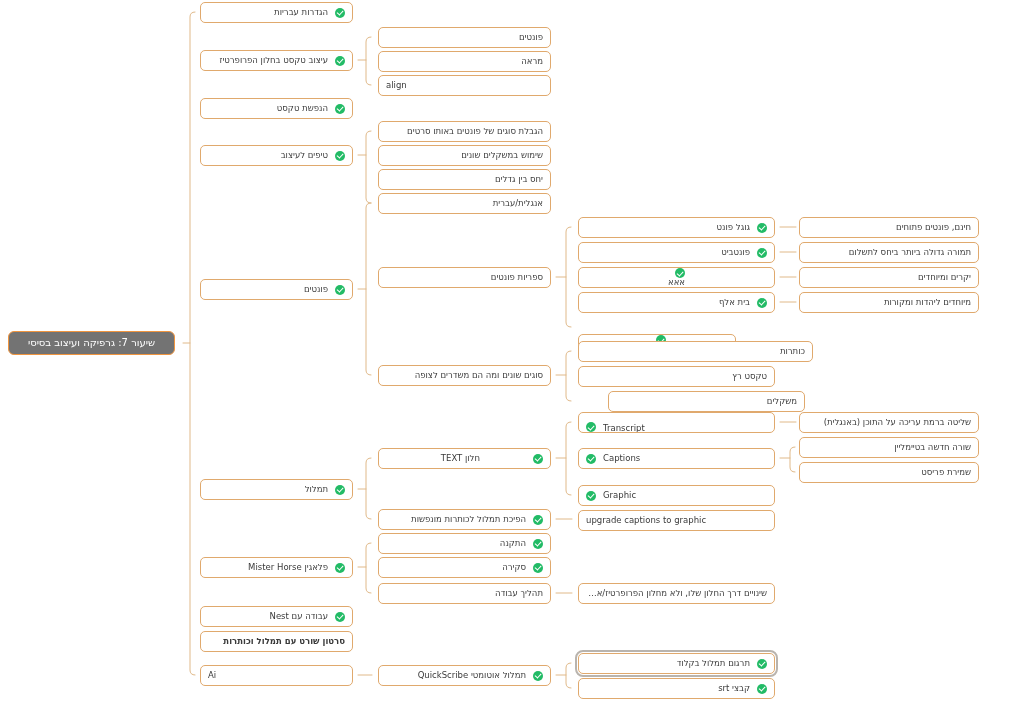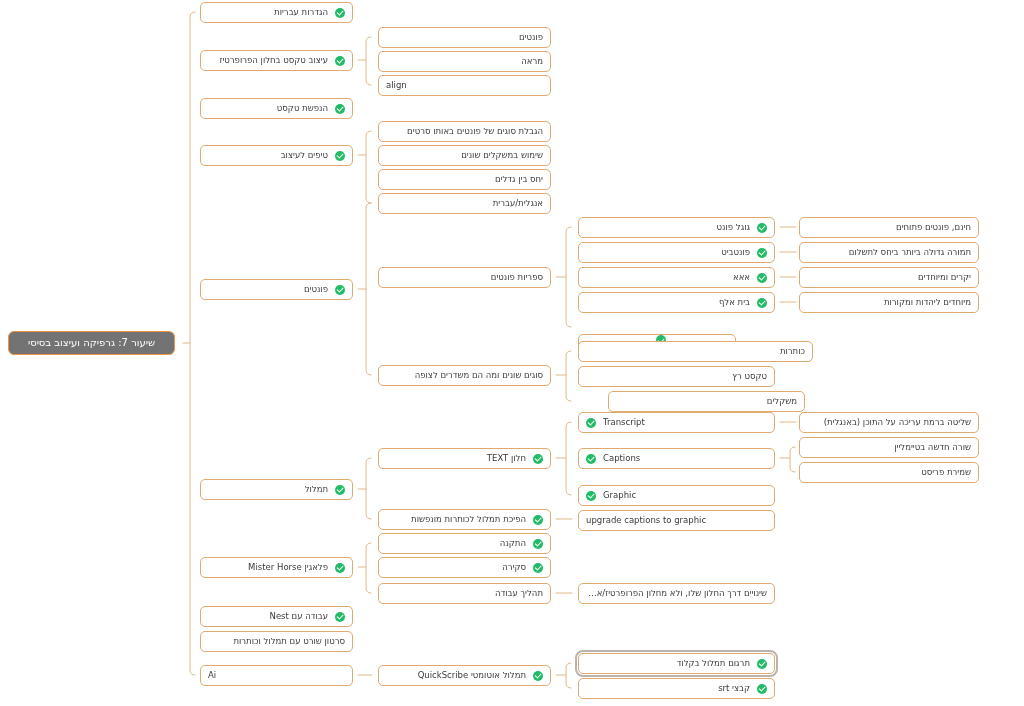--- a/index.html
+++ b/index.html
@@ -32,21 +32,21 @@
     color: #3a3a3a;
     line-height: 1;
     white-space: nowrap;
     overflow: hidden;
   }
   .node.rtl { direction: rtl; }
   .node.ltr { direction: ltr; }
   .node .lbl { flex: 1 1 auto; overflow: hidden; text-overflow: ellipsis; }
   .node.rtl .lbl { text-align: right; }
   .node.ltr .lbl { text-align: left; }
-  .node.bold { font-weight: normal; }
+  .node.bold { font-weight: bold; }
   .node.root {
     background: #737373;
     border: 1px solid #f0953f;
     border-radius: 6px;
     color: #ffffff;
     font-size: 10px;
     justify-content: center;
     height: 24px;
   }
   .node.root .lbl { text-align: center; flex: 0 0 auto; }
@@ -158,21 +158,21 @@
       <span class="lbl">ספריות פונטים</span>
     </div>
     <div class="node rtl" style="left: 578px; top: 217px; width: 197px;">
       <span class="check"></span>
       <span class="lbl">גוגל פונט</span>
     </div>
     <div class="node rtl" style="left: 578px; top: 242px; width: 197px;">
       <span class="check"></span>
       <span class="lbl">פונטביט</span>
     </div>
-    <div class="node rtl" style="left: 578px; top: 267px; width: 197px;">
+    <div class="node rtl" style="left: 578px; top: 267px; width: 197px; flex-direction: column;">
       <span class="check"></span>
       <span class="lbl">אאא</span>
     </div>
     <div class="node rtl" style="left: 578px; top: 292px; width: 197px;">
       <span class="check"></span>
       <span class="lbl">בית אלף</span>
     </div>
     <div class="node rtl" style="left: 578px; top: 334px; width: 158px; flex-direction: column;">
       <span class="check"></span>
       <span class="lbl">אות חיים</span>
@@ -198,25 +198,25 @@
     <div class="node rtl" style="left: 578px; top: 366px; width: 197px;">
       <span class="lbl">טקסט רץ</span>
     </div>
     <div class="node rtl" style="left: 608px; top: 391px; width: 197px;">
       <span class="lbl">משקלים</span>
     </div>
     <div class="node rtl" style="left: 200px; top: 479px; width: 153px;">
       <span class="check"></span>
       <span class="lbl">תמלול</span>
     </div>
-    <div class="node rtl" style="left: 378px; top: 448px; width: 173px;">
+    <div class="node rtl" style="left: 378px; top: 448px; width: 173px; gap: 46px;">
       <span class="check"></span>
       <span class="lbl">חלון TEXT</span>
     </div>
-    <div class="node ltr" style="left: 578px; top: 412px; width: 197px;">
+    <div class="node ltr" style="left: 578px; top: 412px; width: 197px; align-items: flex-end;">
       <span class="check"></span>
       <span class="lbl">Transcript</span>
     </div>
     <div class="node ltr" style="left: 578px; top: 448px; width: 197px;">
       <span class="check"></span>
       <span class="lbl">Captions</span>
     </div>
     <div class="node ltr" style="left: 578px; top: 485px; width: 197px;">
       <span class="check"></span>
       <span class="lbl">Graphic</span>

